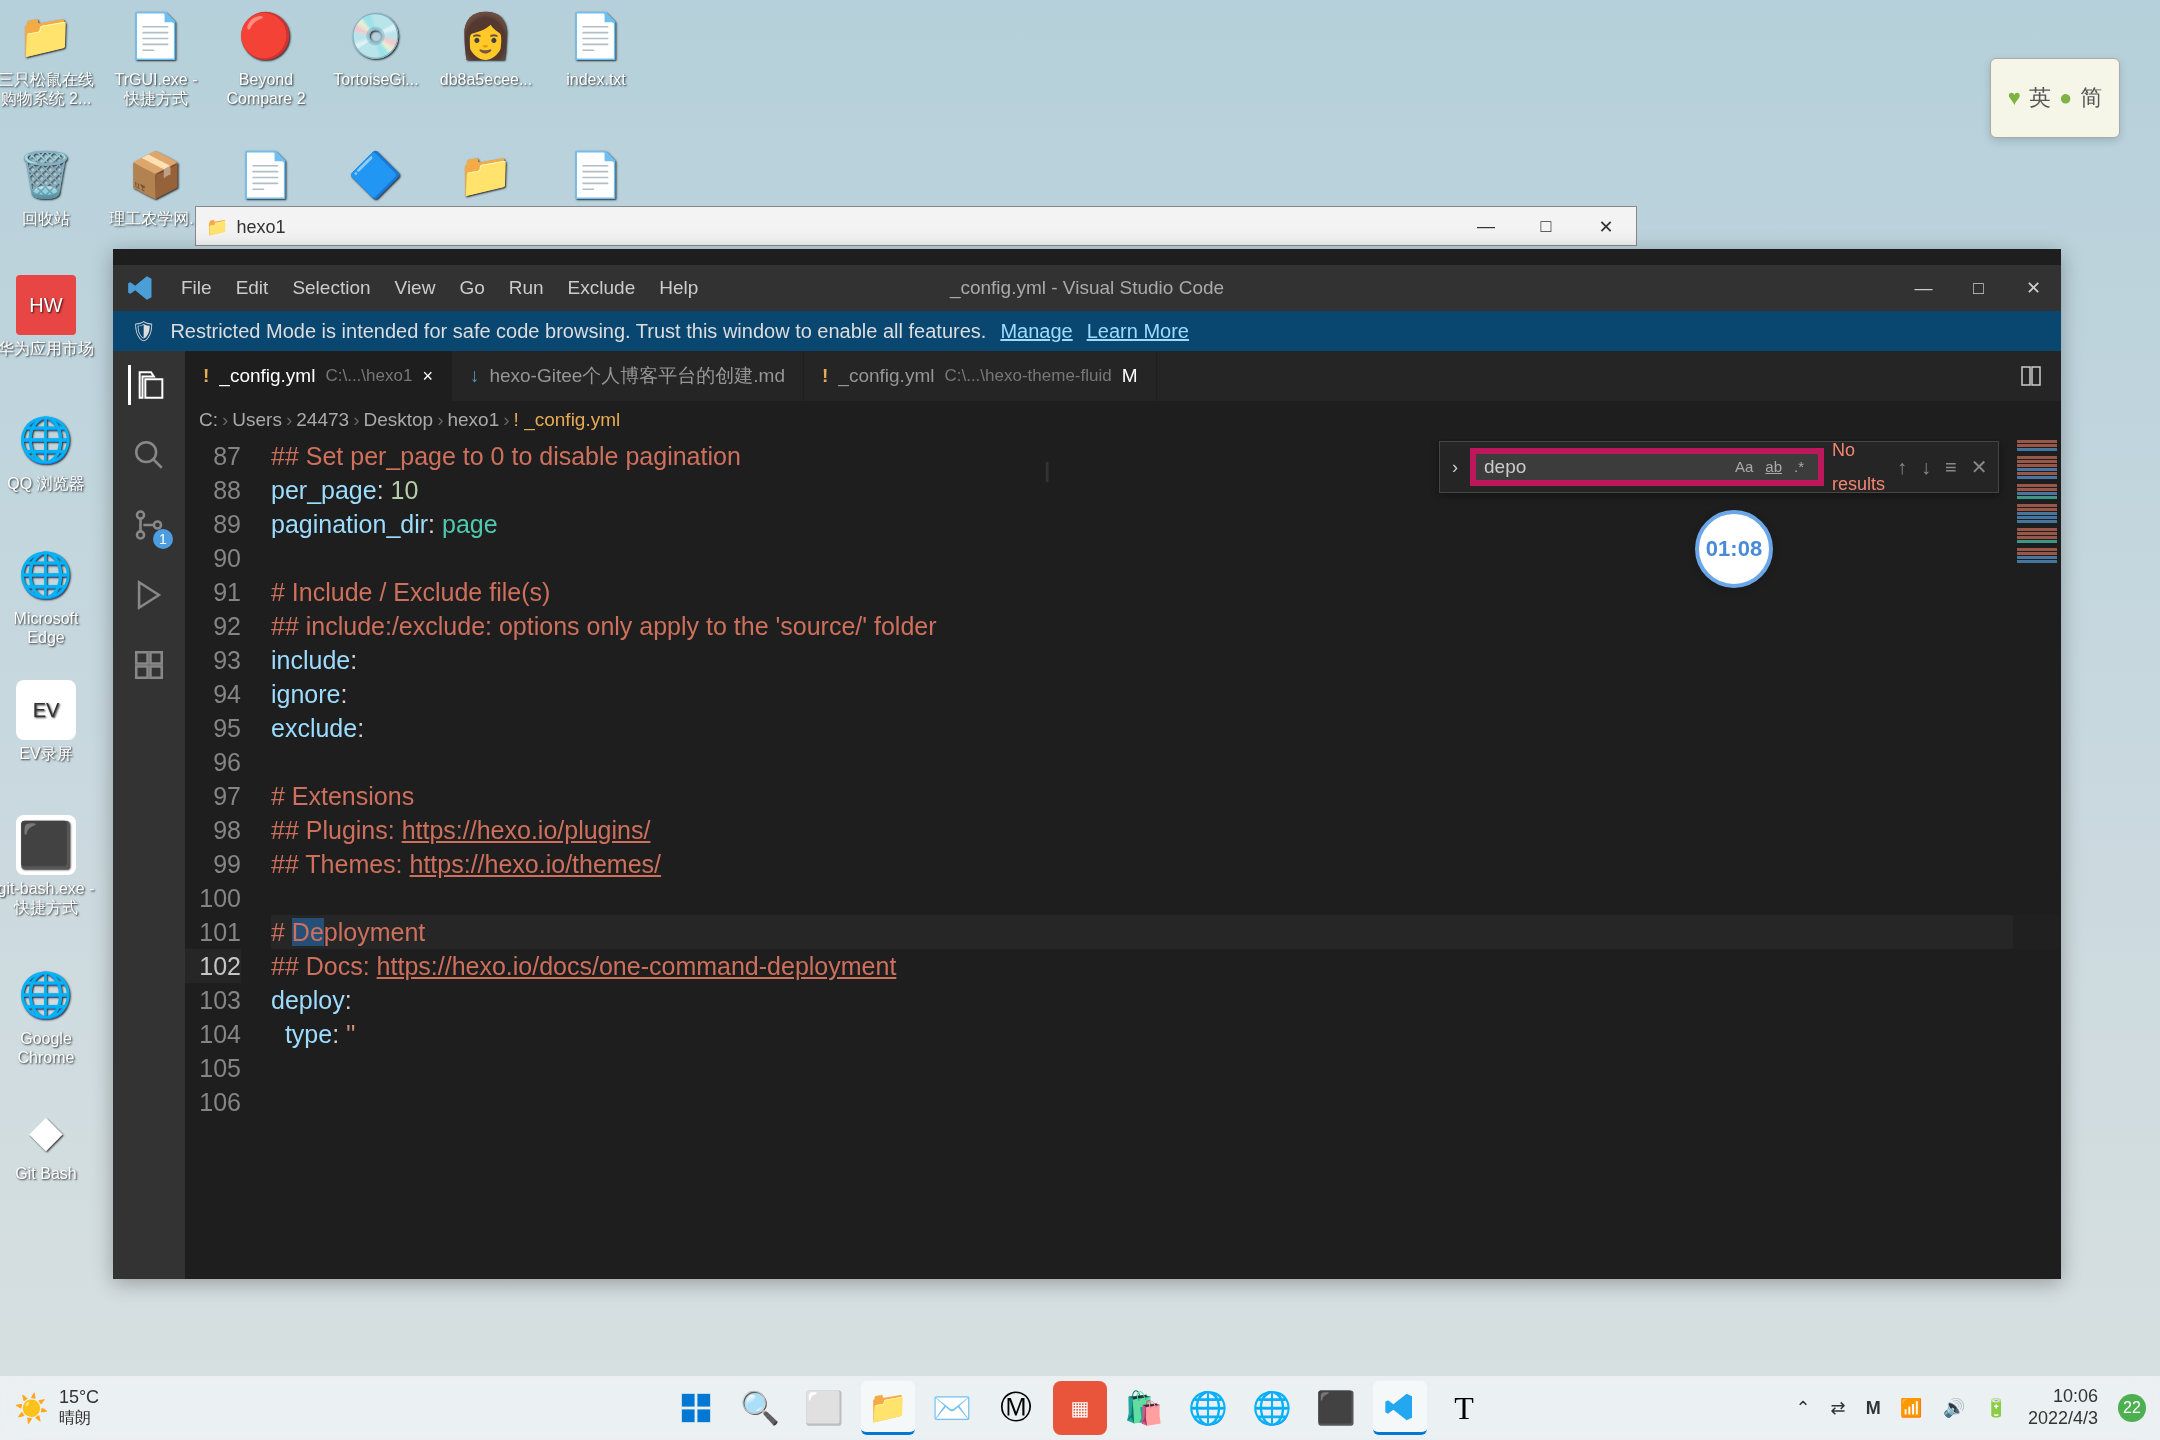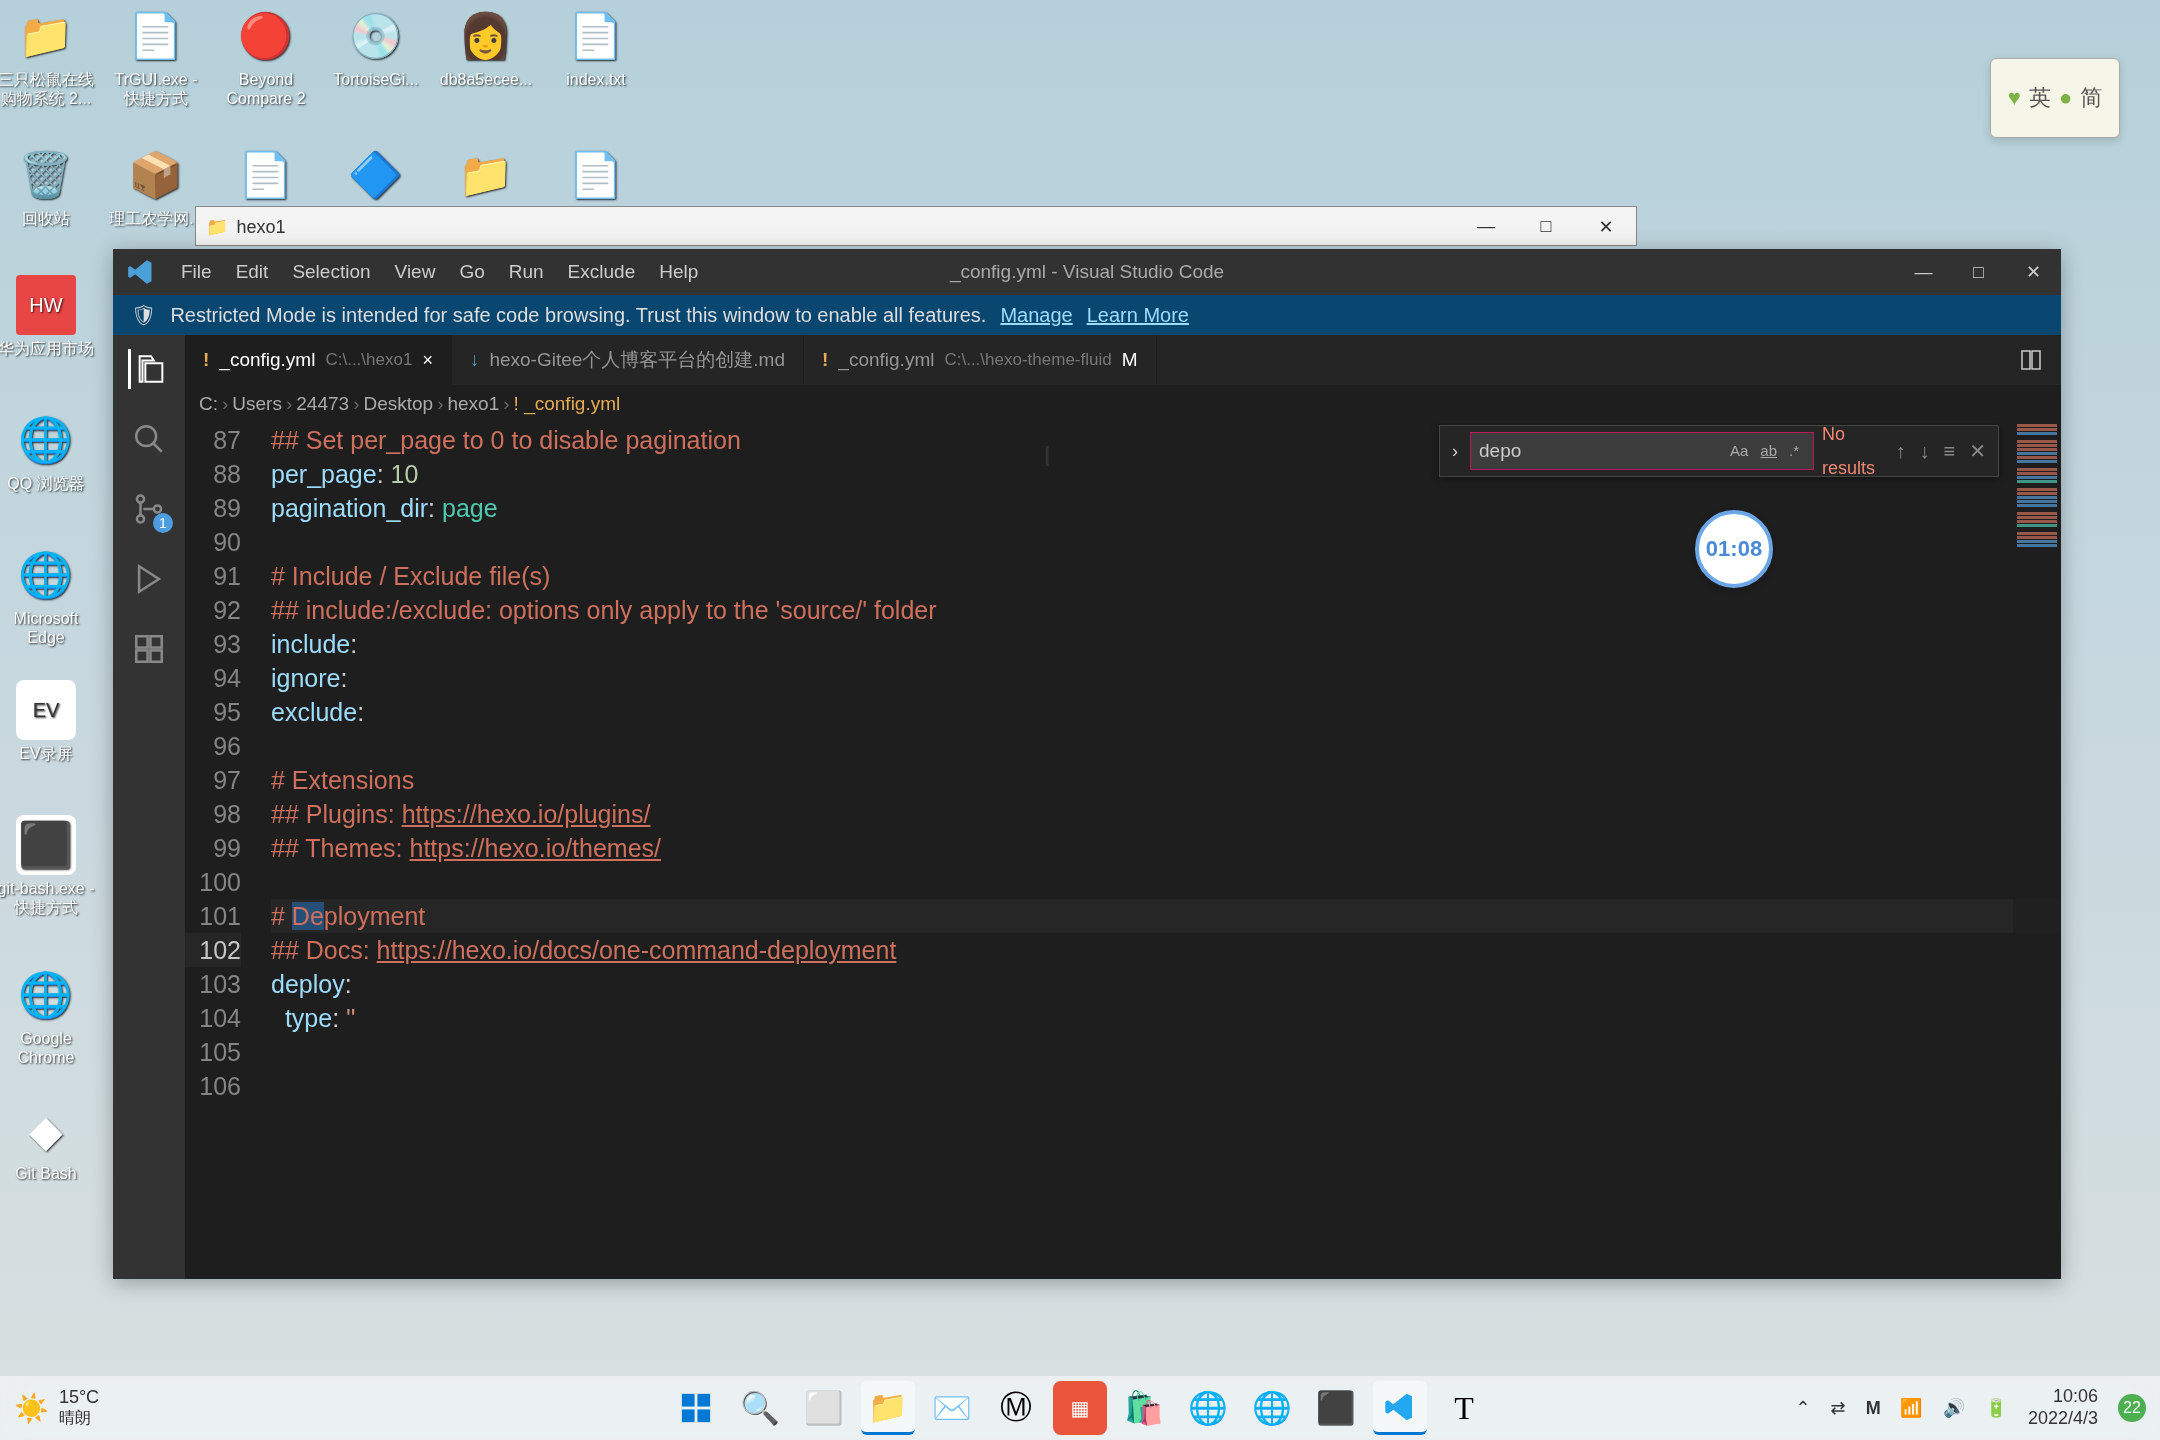--- a/index.html
+++ b/index.html
@@ -13,21 +13,21 @@
 
 
 .explorer-window { position: absolute; top: 206px; left: 195px; width: 1442px; height: 40px; background: #f3f3f3; border: 1px solid #888; }
 .explorer-titlebar { height: 40px; display: flex; align-items: center; justify-content: space-between; padding: 0 10px; }
 .explorer-title { display: flex; align-items: center; gap: 8px; font-size: 18px; color: #333; }
 .explorer-controls { display: flex; gap: 20px; font-size: 18px; color: #333; }
 .explorer-controls span { width: 40px; text-align: center; cursor: pointer; }
 
 
 .vscode { position: absolute; top: 249px; left: 113px; width: 1948px; height: 1030px; background: #1e1e1e; display: flex; flex-direction: column; box-shadow: 0 4px 20px rgba(0,0,0,0.3); }
-.vscode-titlebar { height: 46px; background: #323233; display: flex; align-items: center; color: #ccc; font-size: 19px; position: relative; }
+.vscode-titlebar { height: 46px; background: #323233; display: flex; align-items: center; color: #ccc; font-size: 19px; position: relative; margin-top: 16px; }
 .vscode-logo { width: 40px; height: 40px; margin: 0 8px; display: flex; align-items: center; justify-content: center; }
 .vscode-menu { display: flex; gap: 0; }
 .vscode-menu span { padding: 0 12px; cursor: pointer; }
 .vscode-title { position: absolute; left: 50%; transform: translateX(-50%); color: #aaa; }
 .vscode-controls { position: absolute; right: 0; display: flex; }
 .vscode-controls span { width: 55px; height: 46px; display: flex; align-items: center; justify-content: center; cursor: pointer; font-size: 18px; }
 
 .restricted-bar { height: 40px; background: #094771; display: flex; align-items: center; padding: 0 18px; color: #ddd; font-size: 20px; gap: 14px; }
 .restricted-bar a { color: #9cdcfe; text-decoration: underline; cursor: pointer; }
 
@@ -67,21 +67,21 @@
 
 .minimap { position: absolute; right: 0; top: 0; width: 48px; height: 100%; background: #1e1e1e; opacity: 0.7; }
 .minimap .mm-ln { height: 3px; margin: 1px 4px; }
 .mm-red { background: #ce705c; }
 .mm-blue { background: #569cd6; }
 .mm-green { background: #4ec9b0; }
 
 
 .find-widget { position: absolute; top: 2px; right: 62px; width: 560px; height: 52px; background: #252526; border: 1px solid #454545; display: flex; align-items: center; gap: 8px; padding: 0 8px; box-shadow: 0 2px 8px rgba(0,0,0,0.4); }
 .find-widget .expand { color: #ccc; cursor: pointer; font-size: 18px; padding: 0 4px; }
-.find-input { flex: 1; background: #3c3c3c; border: 1px solid #be185d; height: 38px; display: flex; align-items: center; padding: 0 8px; }
+.find-input { flex: 1; background: #3c3c3c; border: 6px solid #be185d; height: 38px; display: flex; align-items: center; padding: 0 8px; }
 .find-input input { flex: 1; background: transparent; border: none; color: #ccc; font-size: 19px; outline: none; }
 .find-input .opt { font-size: 15px; color: #aaa; padding: 2px 5px; cursor: pointer; border: 1px solid transparent; }
 .find-results { color: #f48771; font-size: 18px; }
 .find-nav { display: flex; gap: 6px; color: #888; }
 .find-nav span { cursor: pointer; font-size: 20px; padding: 0 4px; }
 
 
 .timer-overlay { position: absolute; top: 510px; left: 1695px; width: 78px; height: 78px; border-radius: 50%; background: #fff; border: 4px solid #6ba7e8; display: flex; align-items: center; justify-content: center; color: #4a8bd8; font-size: 22px; font-weight: bold; box-shadow: 0 2px 8px rgba(0,0,0,0.2); }
 
 

